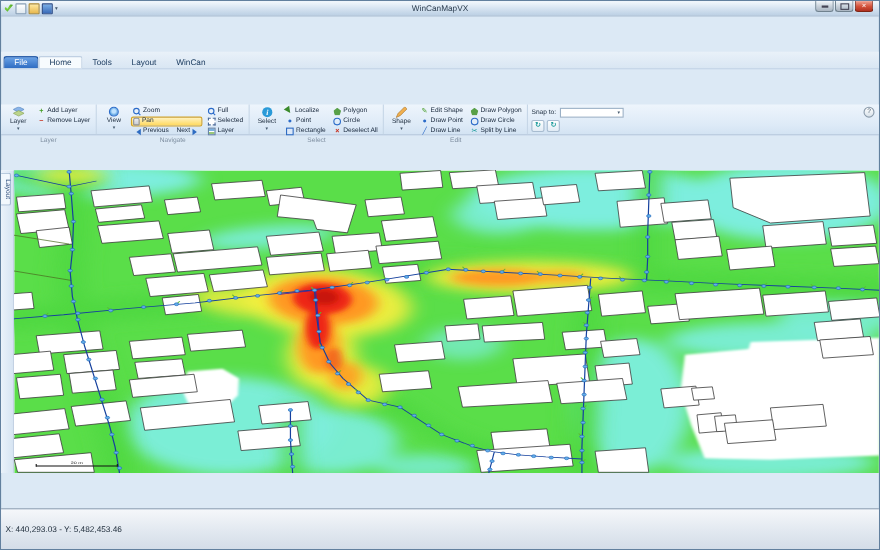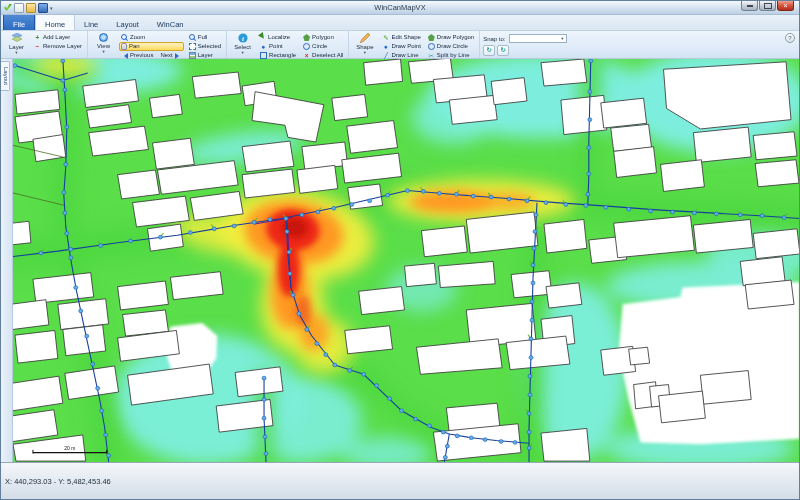--- a/index.html
+++ b/index.html
@@ -1,18 +1,18 @@
 <!DOCTYPE html>
 <html><head>
 <meta charset="utf-8">
 <style>
   html,body{margin:0;padding:0;width:800px;height:500px;overflow:hidden;
     font-family:"Liberation Sans","DejaVu Sans",sans-serif;background:#9aa8b6;}
   .window{width:800px;height:500px;box-sizing:border-box;display:flex;flex-direction:column;
-    border:1px solid #62809e;background:#dce9f5;}
+    border:1px solid #62809e;background:#dce9f5;gap:32px;}
   
   .titlebar{height:13px;flex:none;position:relative;display:flex;align-items:center;
     background:linear-gradient(#f4f9fd,#d4e2f0 55%,#bcd0e4);border-bottom:1px solid #aabdd2;}
   .qa{display:flex;align-items:center;gap:2px;margin-left:3px;}
   .qa .qa-ic{width:8px;height:8px;flex:none;border-radius:1px;}
   .qa-logo{background:radial-gradient(circle at 35% 35%,#8ce04a,#2e8a12);clip-path:polygon(0 55%,35% 90%,100% 10%,70% 0,35% 55%,15% 35%);}
   .qa-page{background:linear-gradient(#fff,#dfe8f0);border:1px solid #8aa0b6;}
   .qa-open{background:linear-gradient(#ffe9a0,#e8b84e);border:1px solid #b08a30;}
   .qa-save{background:linear-gradient(#7ab0e8,#3a6ab8);border:1px solid #2a4a86;}
   .qa-caret{font-size:5px;color:#44586c;line-height:8px;}
@@ -20,21 +20,21 @@
   .winbtns{margin-left:auto;margin-right:5px;display:flex;gap:1px;align-self:flex-start;}
   .wbtn{width:17px;height:10px;box-sizing:border-box;border:1px solid #70828f;border-top:0;
     border-radius:0 0 3px 3px;background:linear-gradient(#f2f6fa,#c2ccd6 60%,#aab6c2);
     display:flex;align-items:center;justify-content:center;font-size:6px;color:#334;line-height:1;}
   .wbtn .bar{width:6px;height:2px;background:#445;}
   .wbtn .box{width:6px;height:4px;border:1px solid #445;}
   .wbtn.close{background:linear-gradient(#f0a090,#d25038 55%,#b03020);border-color:#7e2414;color:#fff;font-size:7px;}
   
   .tabrow{height:15px;flex:none;display:flex;align-items:flex-end;padding-left:2px;
     background:linear-gradient(#e9f1f9,#d9e6f3);border-bottom:1px solid #c2d3e6;}
-  .tab{font-size:7.5px;color:#1c3c60;padding:17px 9px 1px;white-space:nowrap;}
+  .tab{font-size:7.5px;color:#1c3c60;padding:0 9px 1px;white-space:nowrap;}
   .tab.file{background:linear-gradient(#6aa2e6,#2e6cc2);color:#fff;border-radius:3px 3px 0 0;
     border:1px solid #1e54a2;border-bottom:0;}
   .tab.active{background:#f7fbfe;border:1px solid #bccde0;border-bottom:0;border-radius:2px 2px 0 0;}
   
   .ribbon{height:27px;flex:none;display:flex;position:relative;
     background:linear-gradient(#eef5fc,#ddeaf7 70%,#d3e3f3);border-bottom:1px solid #b6c8dc;}
   .rgroup{display:flex;flex-direction:column;border-right:1px solid #c6d6e7;padding:1px 3px 0;}
   .gbody{display:flex;flex:1;gap:3px;align-items:stretch;}
   .glabel{font-size:6px;color:#7e8ea0;text-align:center;height:7px;line-height:7px;}
   .bigbtn{width:25px;display:flex;flex-direction:column;align-items:center;justify-content:flex-start;
@@ -106,21 +106,21 @@
       <div class="wbtn">
           <span class="box"></span>
         </div>
       <div class="wbtn close">×</div>
     </div>
   </div>
 
   <div class="tabrow">
     <span class="tab file">File</span>
     <span class="tab active">Home</span>
-    <span class="tab">Line</span>
+    <span class="tab">Tools</span>
     <span class="tab">Layout</span>
     <span class="tab">WinCan</span>
   </div>
 
   <div class="ribbon">
 
     <div class="rgroup">
       <div class="gbody">
         <div class="bigbtn">
           <svg viewBox="0 0 10 10">

